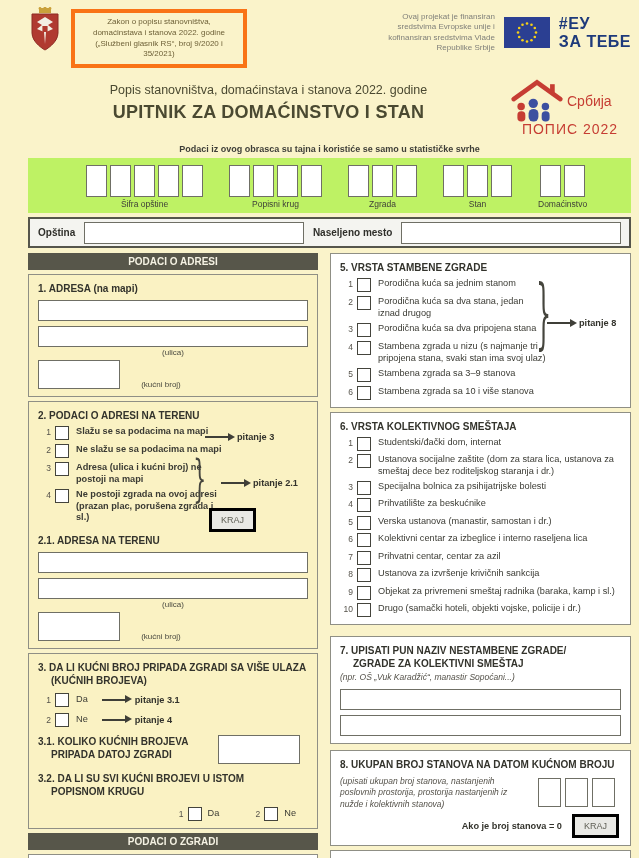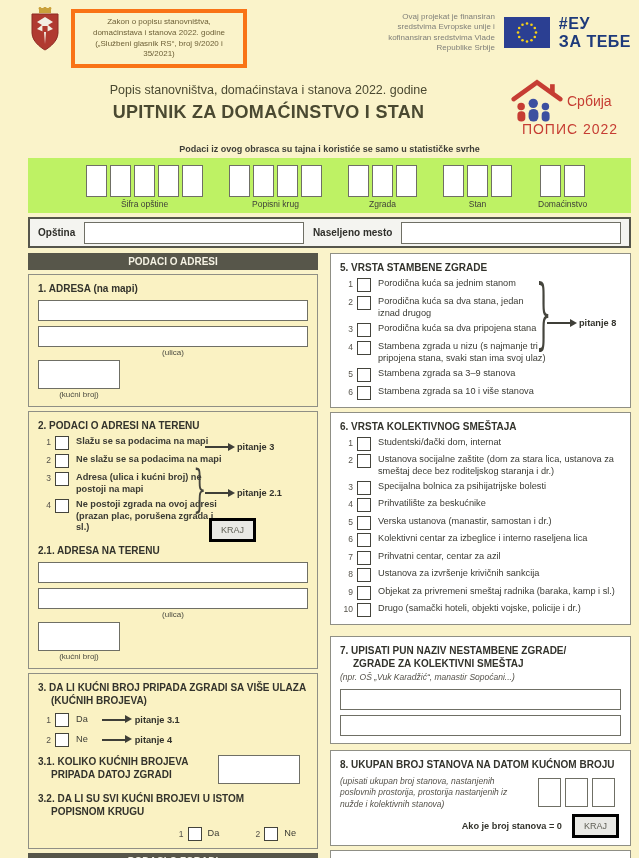--- a/index.html
+++ b/index.html
@@ -45,21 +45,21 @@
   .bar:first-child{margin-top:0;}
   .sec{border:1px solid #8F8F85;background:#FAF2C3;padding:7px 9px;margin-top:4px;
        position:relative;box-sizing:border-box;}
   .sec.white{background:#fff;}
   .col-r .sec:first-child{margin-top:0;}
   .sec-title{font-size:10px;font-weight:bold;color:#33332C;line-height:1.3;}
   .hang{padding-left:13px;text-indent:-13px;}
   .note{font-size:8.5px;font-style:italic;color:#55524A;line-height:1.35;margin-top:2px;}
   .line-input{background:#fff;border:1px solid #6F6F65;height:19px;margin-top:5px;}
   .small-lab{text-align:center;font-size:8px;color:#4A4A40;margin-top:1px;}
-  .kb-wrap{display:flex;flex-direction:column;align-items:flex-start;}
+  .kb-wrap{display:flex;flex-direction:row;align-items:flex-end;}
   .kb-box{width:80px;height:27px;background:#fff;border:1px solid #6F6F65;margin-top:3px;}
   .kb-lab{font-size:8px;color:#4A4A40;margin-top:1px;width:82px;text-align:center;}
   .opt{display:flex;margin-top:4px;align-items:flex-start;}
   .num{width:13px;text-align:right;font-size:8.5px;color:#55524A;margin-right:4px;line-height:12px;flex:none;}
   .cb{width:12px;height:12px;background:#fff;border:1.3px solid #44443C;margin-right:7px;flex:none;}
   .lab{font-size:9.2px;color:#3B3B34;line-height:1.25;}
   .arrow{display:inline-block;position:relative;width:24px;height:2px;background:#3F3F38;flex:none;}
   .arrow:after{content:"";position:absolute;right:-6px;top:-3.5px;width:0;height:0;
                border-left:7px solid #3F3F38;border-top:4.5px solid transparent;border-bottom:4.5px solid transparent;}
   .target{font-size:9.2px;font-weight:bold;color:#33332C;white-space:nowrap;}
@@ -67,21 +67,21 @@
         font-size:9px;color:#5F5F55;}
   .decor{position:absolute;display:flex;align-items:center;gap:8px;}
   .brace{position:absolute;font-family:"DejaVu Serif",serif;font-weight:normal;color:#45453D;
          line-height:1;transform-origin:top center;}
   
   .sec1{min-height:104px;}
   .sec2{min-height:196px;}
   .sec2 .lab{max-width:150px;font-weight:bold;}
   .d2-a1{top:30px;left:176px;}
   .d2-brace{top:50px;left:160px;font-size:34px;transform:scaleY(1.5) scaleX(.6);}
-  .d2-a2{top:76px;left:176px;}
+  .d2-a2{top:76px;left:192px;}
   .d2-kraj{position:absolute;top:106px;left:180px;}
   .sub21{margin-top:10px;}
   .sec3{min-height:138px;}
   .inline-opt{display:flex;align-items:center;margin-top:6px;}
   .inline-opt .arrow{margin-left:14px;margin-right:9px;}
   .q31-row{display:flex;margin-top:8px;}
   .q31-box{width:80px;height:27px;background:#fff;border:1px solid #6F6F65;margin-left:auto;margin-right:8px;flex:none;}
   .q32-ans{display:flex;justify-content:flex-end;gap:28px;margin-top:9px;padding-right:12px;}
   .ans{display:flex;align-items:center;}
   .ans .num{line-height:12px;}

